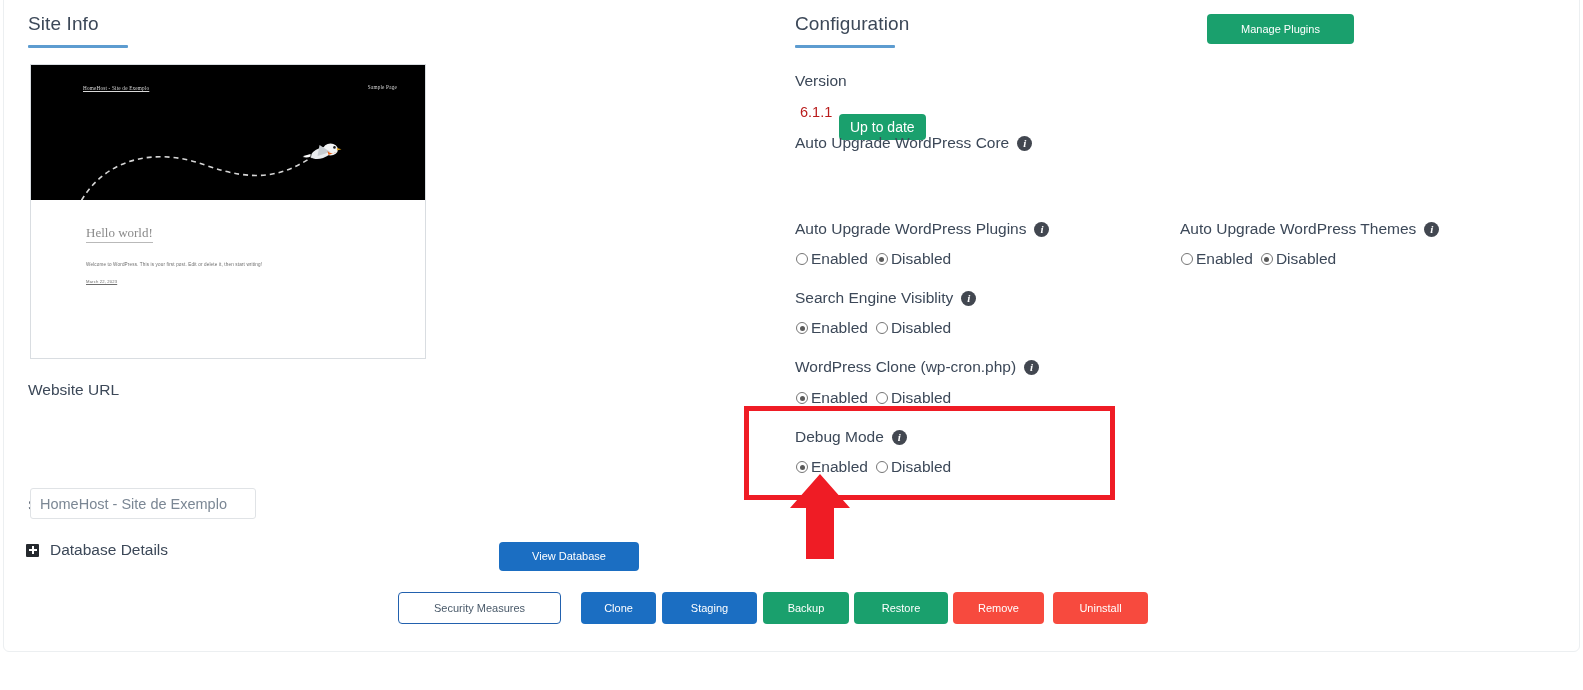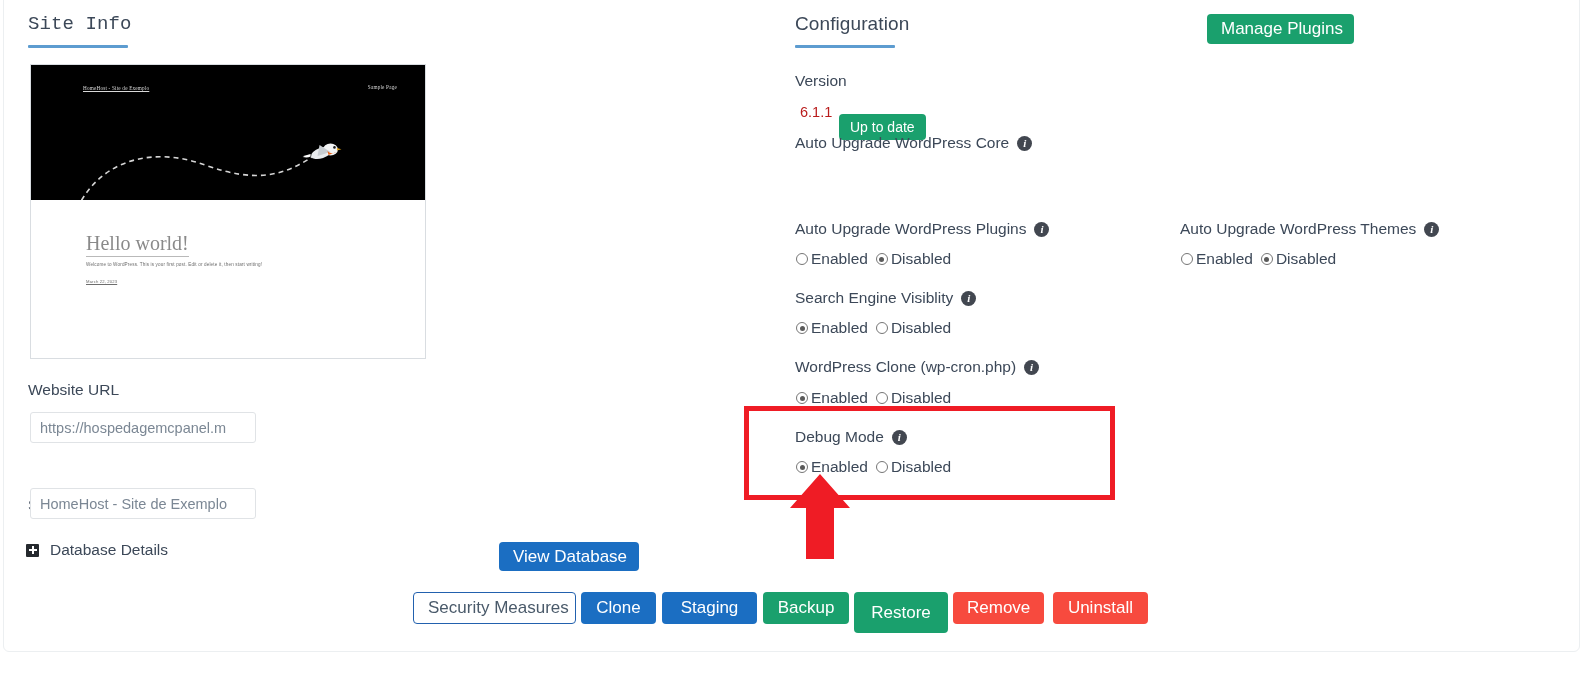--- a/index.html
+++ b/index.html
@@ -72,25 +72,24 @@
     font-family: "Liberation Serif", serif;
     font-size: 5.2px; color: #d8d8d8;
     letter-spacing: .2px;
     white-space: nowrap;
   }
   .pv-swoosh { position: absolute; left: 0; top: 0; width: 100%; height: 100%; }
   .pv-body { background: #fff; height: 158px; position: relative; }
   .pv-title {
     position: absolute; left: 55px; top: 25px;
     font-family: "Liberation Serif", serif;
-    font-size: 20px; color: #8a8a8a;
+    font-size: 13px; color: #8a8a8a;
     border-bottom: 1px solid #b9b9b9;
     padding-bottom: 1px;
     white-space: nowrap;
-    margin-top: 7px;
   }
   .pv-text {
     position: absolute; left: 55px; top: 62px;
     font-size: 4.6px; color: #6d6d6d;
     white-space: nowrap; letter-spacing: .15px;
   }
   .pv-date {
     position: absolute; left: 55px; top: 79px;
     font-size: 4.2px; color: #6d6d6d;
     text-decoration: underline;
@@ -139,21 +138,21 @@
   .db-plus::after  { left: 5.5px; top: 2.5px; width: 2px; height: 8px; }
   .db-label { font-size: 15.5px; color: #3c4858; white-space: nowrap; }
 
   
   .btn {
     position: absolute;
     border: none;
     border-radius: 4px;
     color: #fff;
     font-family: "Liberation Sans", sans-serif;
-    font-size: 17px;
+    font-size: 11px;
     cursor: pointer;
     white-space: nowrap;
     padding: 0 14px;
     height: 30px;
     line-height: 30px;
     text-align: center;
   }
   .btn-green   { background: #1aa06d; }
   .btn-blue    { background: #1b6ec2; }
   .btn-red     { background: #f74a3e; }
@@ -252,21 +251,21 @@
     pointer-events: none;
   }
   .anno-arrow { position: absolute; pointer-events: none; }
 </style>
 </head>
 <body>
 
 <div id="app">
   <div class="card"></div>
 
-  <div class="sec-head" style="left:28px; top:13px;font-family:Liberation Mono, monospace;">Site Info</div>
+  <div class="sec-head" style="left:28px; top:13px;">Site Info</div>
   <div class="sec-underline" style="left:28px; top:45px; width:100px;"></div>
 
   <div class="preview-frame">
     <div class="pv-hero">
       <svg class="pv-swoosh" viewBox="0 0 396 135" preserveAspectRatio="none">
         <path d="M 40 160 C 60 95, 120 80, 175 100 C 225 118, 255 112, 288 88" fill="none" stroke="#d5d5d5" stroke-width="1.6" stroke-dasharray="5 4"></path>
         <g transform="translate(288,78)">
           <ellipse cx="4" cy="10" rx="11" ry="5.2" fill="#e9ecee" transform="rotate(-18 4 10)"></ellipse>
           <ellipse cx="13" cy="6.5" rx="7.5" ry="6" fill="#f2f4f5"></ellipse>
           <path d="M 2 2 L 13 9 L 0 13 Z" fill="#c9ced2"></path>
@@ -280,21 +279,20 @@
       <div class="pv-navright" style="top:19px;">Sample Page</div>
     </div>
     <div class="pv-body">
       <div class="pv-title">Hello world!</div>
       <div class="pv-text">Welcome to WordPress. This is your first post. Edit or delete it, then start writing!</div>
       <div class="pv-date">March 22, 2023</div>
     </div>
   </div>
 
   <div class="field-label" style="left:28px; top:381px;">Website URL</div>
-  <input class="text-input" style="left: 30px; top: 412px; width: 226px;" type="text" readonly="" value="https://hospedagemcpanel.m">
 
   <div class="field-label" style="left:28px; top:464px;margin-top:32px;">Site Name</div>
   <input class="text-input" style="left: 30px; top: 488px; width: 226px;" type="text" readonly="" value="HomeHost - Site de Exemplo">
 
   <div class="db-details">
     <span class="db-plus"></span>
     <span class="db-label">Database Details</span>
   </div>
 
   <button class="btn btn-blue" style="left:499px; top:542px; width:140px; height:29px; line-height:29px;text-align:center;">View Database</button>
@@ -381,25 +379,25 @@
     <label class="radio-opt">
       <span class="rdo on"></span>
       <span>Enabled</span>
     </label>
     <label class="radio-opt">
       <span class="rdo"></span>
       <span>Disabled</span>
     </label>
   </div>
 
-  <button class="btn btn-outline" style="left:413px; top:592px; width:163px; height:32px; line-height:30px;">Security Measures</button>
+  <button class="btn btn-outline" style="left:398px; top:592px; width:163px; height:32px; line-height:30px;">Security Measures</button>
   <button class="btn btn-blue" style="left:581px; top:592px; width:75px; height:32px; line-height:32px;">Clone</button>
   <button class="btn btn-blue" style="left:662px; top:592px; width:95px; height:32px; line-height:32px;text-align:center;">Staging</button>
   <button class="btn btn-green" style="left:763px; top:592px; width:86px; height:32px; line-height:32px;">Backup</button>
-  <button class="btn btn-green" style="left:854px; top:592px; width:94px; height:41px; line-height:32px;">Restore</button>
+  <button class="btn btn-green" style="left:854px; top:592px; width:94px; height:32px; line-height:32px;">Restore</button>
   <button class="btn btn-red" style="left:953px; top:592px; width:91px; height:32px; line-height:32px;">Remove</button>
   <button class="btn btn-red" style="left:1053px; top:592px; width:95px; height:32px; line-height:32px;">Uninstall</button>
 
   <div class="anno-box" style="left:744px; top:406px; width:371px; height:94px;"></div>
   <svg class="anno-arrow" style="left:789px; top:474px;" width="62" height="86" viewBox="0 0 62 86">
     <path d="M 31 0 L 61 34 L 45 34 L 45 85 L 17 85 L 17 34 L 1 34 Z" fill="#ef1c25"></path>
   </svg>
 </div>
 
 </body></html>

